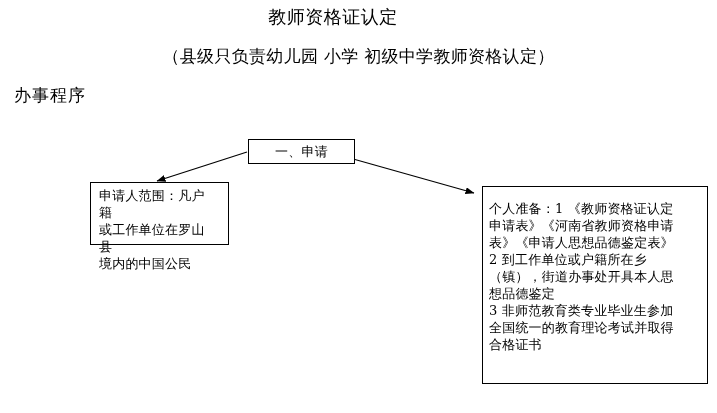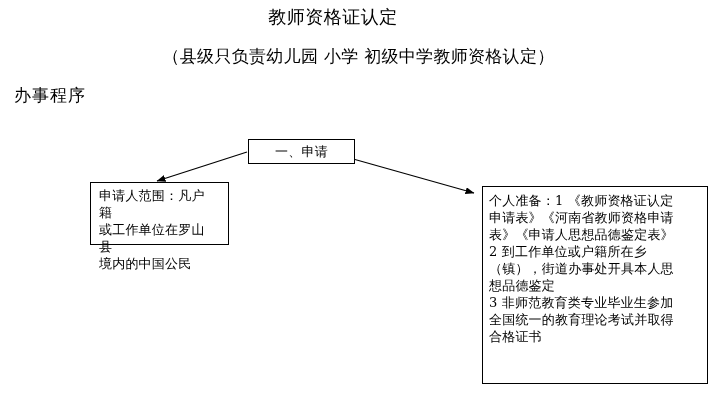--- a/index.html
+++ b/index.html
@@ -95,21 +95,21 @@
   #node-scope .box-text {
     text-align: left;
   }
 
   
   #node-prep {
     left: 482px;
     top: 186px;
     width: 226px;
     height: 198px;
-    padding: 5px 4px 0 6px;
+    padding: 13px 4px 0 6px;
   }
   #node-prep .box-text {
     text-align: left;
   }
 
   
   #connectors {
     left: 0;
     top: 0;
     width: 717px;

